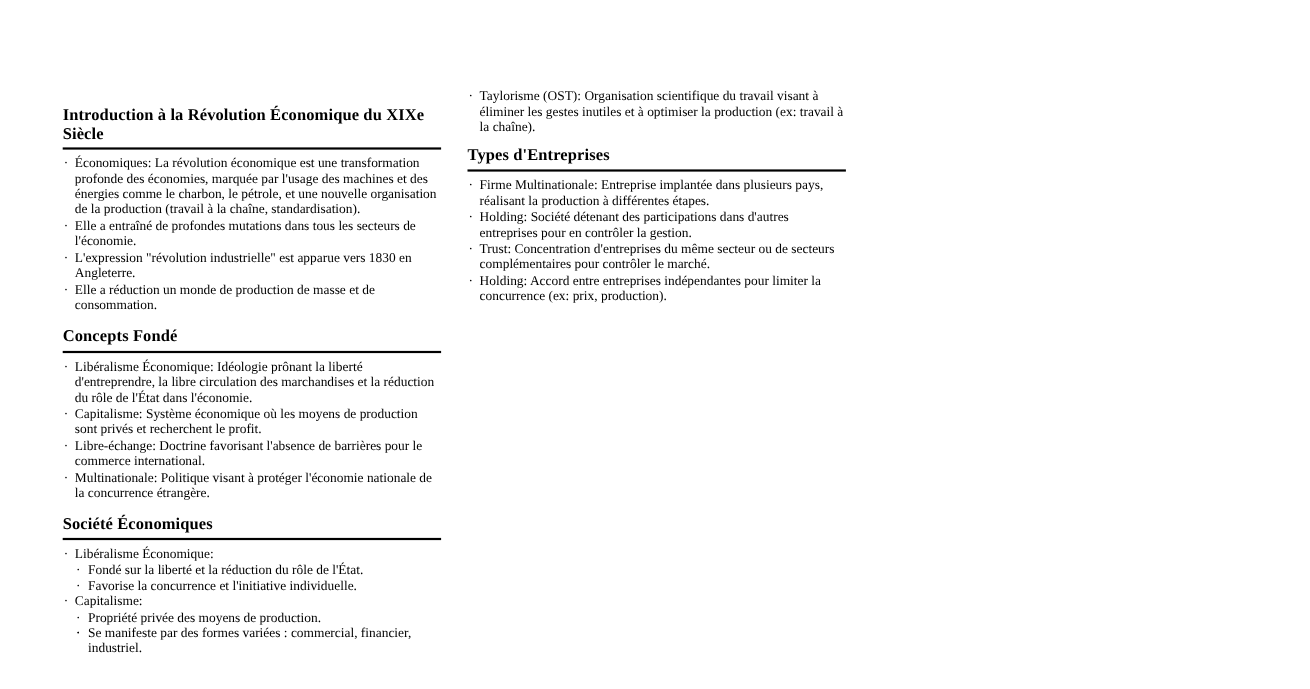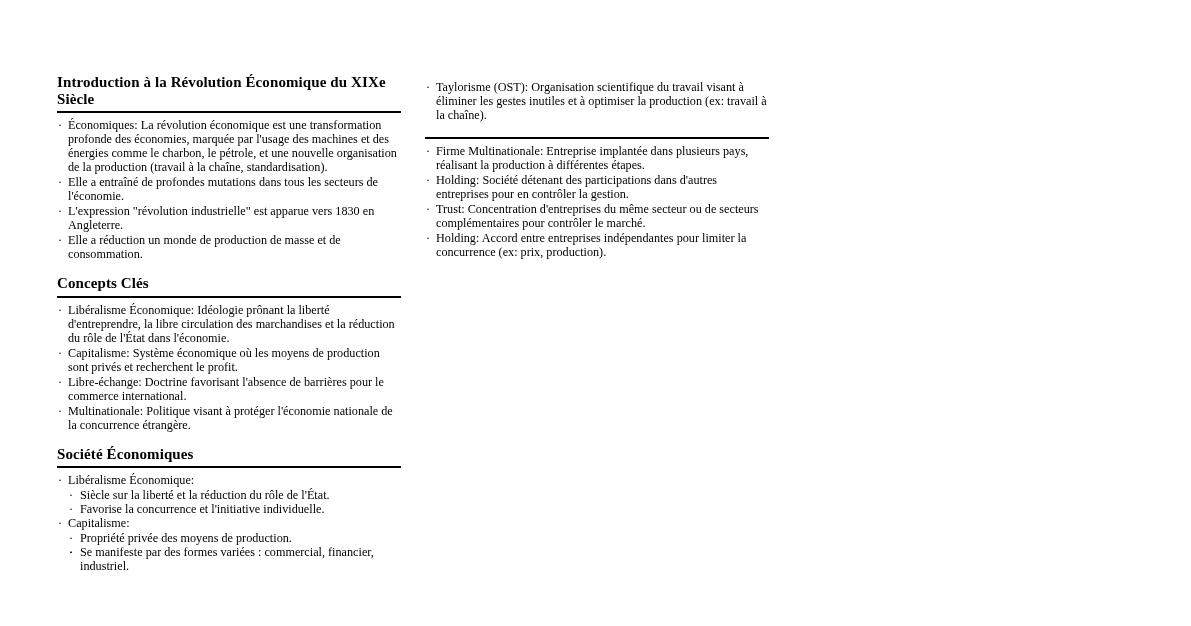--- a/index.html
+++ b/index.html
@@ -80,21 +80,21 @@
     left: 1px;
     top: 0;
     font-size: 12.2px;
     line-height: 14px;
   }
   .term {
     font-weight: normal;
   }
   .sec-gap { height: 13px; }
   .sec-gap-sm { height: 10px; }
-  .title-block { padding-top: 74px; }
+  .title-block { padding-top: 97px; }
   .right-block { padding-top: 80px; }
 </style>
 </head>
 <body>
 
 <div class="page">
 
   <div class="col col-left">
     <div class="title-block">
 
@@ -103,39 +103,39 @@
 
       <ul class="list" id="intro-list">
           <li><span class="bullet">·</span><span class="term">Économiques:</span> <span>La révolution économique est une transformation profonde des économies, marquée par l'usage des machines et des énergies comme le charbon, le pétrole, et une nouvelle organisation de la production (travail à la chaîne, standardisation).</span></li>
           <li><span class="bullet">·</span><span>Elle a entraîné de profondes mutations dans tous les secteurs de l'économie.</span></li>
           <li><span class="bullet">·</span><span>L'expression "révolution industrielle" est apparue vers 1830 en Angleterre.</span></li>
           <li><span class="bullet">·</span><span>Elle a réduction un monde de production de masse et de consommation.</span></li>
         </ul>
 
       <div class="sec-gap"></div>
 
-      <h2 class="heading">Concepts Clés</h2>
+      <h2 class="heading">Concepts Fondé</h2>
       <hr class="rule">
 
       <ul class="list" id="concepts-list">
           <li><span class="bullet">·</span><span class="term">Libéralisme Économique:</span> <span>Idéologie prônant la liberté d'entreprendre, la libre circulation des marchandises et la réduction du rôle de l'État dans l'économie.</span></li>
           <li><span class="bullet">·</span><span class="term">Capitalisme:</span> <span>Système économique où les moyens de production sont privés et recherchent le profit.</span></li>
           <li><span class="bullet">·</span><span class="term">Libre-échange:</span> <span>Doctrine favorisant l'absence de barrières pour le commerce international.</span></li>
           <li><span class="bullet">·</span><span class="term">Multinationale:</span> <span>Politique visant à protéger l'économie nationale de la concurrence étrangère.</span></li>
         </ul>
 
       <div class="sec-gap"></div>
 
       <h2 class="heading">Société Économiques</h2>
       <hr class="rule">
 
       <ul class="list" id="systems-list">
           <li><span class="bullet">·</span><span class="term">Libéralisme Économique:</span></li>
           <ul class="sublist">
-            <li><span class="bullet">·</span><span>Siècle sur la liberté et la réduction du rôle de l'État.</span></li>
+            <li><span class="bullet">·</span><span>Fondé sur la liberté et la réduction du rôle de l'État.</span></li>
             <li><span class="bullet">·</span><span>Favorise la concurrence et l'initiative individuelle.</span></li>
           </ul>
           <li><span class="bullet">·</span><span class="term">Capitalisme:</span></li>
           <ul class="sublist">
             <li><span class="bullet">·</span><span>Propriété privée des moyens de production.</span></li>
             <li><span class="bullet">·</span></li>
             <li><span class="bullet">·</span><span>Se manifeste par des formes variées : commercial, financier, industriel.</span></li>
           </ul>
         </ul>
 
@@ -144,20 +144,21 @@
 
   <div class="col col-right">
     <div class="right-block">
 
       <ul class="list" id="top-list">
           <li><span class="bullet">·</span><span class="term">Taylorisme (OST):</span> <span>Organisation scientifique du travail visant à éliminer les gestes inutiles et à optimiser la production (ex: travail à la chaîne).</span></li>
         </ul>
 
       <div class="sec-gap-sm"></div>
 
+      <h2 class="heading">Types d'Entreprises</h2>
       <hr class="rule">
 
       <ul class="list" id="types-list">
           <li><span class="bullet">·</span><span class="term">Firme Multinationale:</span> <span>Entreprise implantée dans plusieurs pays, réalisant la production à différentes étapes.</span></li>
           <li><span class="bullet">·</span><span class="term">Holding:</span> <span>Société détenant des participations dans d'autres entreprises pour en contrôler la gestion.</span></li>
           <li><span class="bullet">·</span><span class="term">Trust:</span> <span>Concentration d'entreprises du même secteur ou de secteurs complémentaires pour contrôler le marché.</span></li>
           <li><span class="bullet">·</span><span class="term">Holding:</span> <span>Accord entre entreprises indépendantes pour limiter la concurrence (ex: prix, production).</span></li>
         </ul>
 
     </div>

